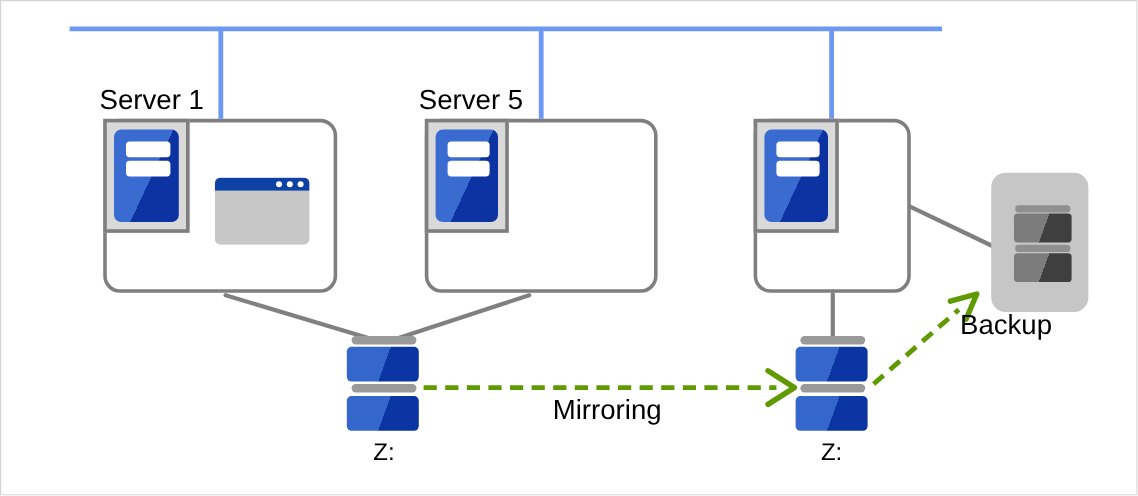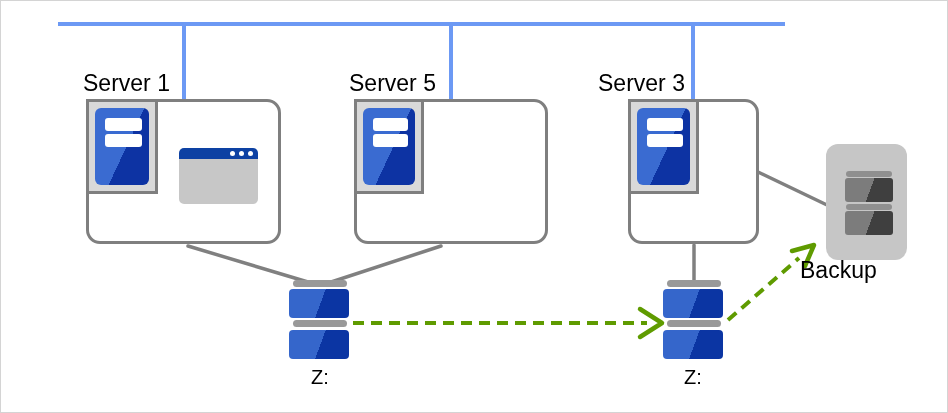--- a/index.html
+++ b/index.html
@@ -101,21 +101,20 @@
 
   <div class="label" style="left:348px;top:71px;">Server 5</div>
   <div class="box" style="left:353px;top:98px;width:194px;height:145px;"></div>
   <div class="panel" style="left:353px;top:98px;width:70px;height:95px;">
     <div class="tower">
       <div class="tbar b1"></div>
       <div class="tbar b2"></div>
     </div>
   </div>
 
-  <div class="label" style="left:597px;top:71px;">Server 3</div>
   <div class="box" style="left:627px;top:98px;width:131px;height:145px;"></div>
   <div class="panel" style="left:627px;top:98px;width:71px;height:95px;">
     <div class="tower">
       <div class="tbar b1"></div>
       <div class="tbar b2"></div>
     </div>
   </div>
 
   <div class="disk-stack" style="left:288px;top:288px;">
     <div class="cap c1"></div>
@@ -126,20 +125,21 @@
   <div class="label center zlabel" style="left:289px;top:365px;width:60px;">Z:</div>
 
   <div class="disk-stack" style="left:662px;top:288px;">
     <div class="cap c1"></div>
     <div class="disk d1"></div>
     <div class="cap c2"></div>
     <div class="disk d2"></div>
   </div>
   <div class="label center zlabel" style="left:662px;top:365px;width:60px;">Z:</div>
 
+  <div class="label center" style="left:445px;top:329px;width:120px;">Mirroring</div>
 
   <div class="backup-box">
     <div class="gstack">
       <div class="gcap gc1"></div>
       <div class="gdisk gd1"></div>
       <div class="gcap gc2"></div>
       <div class="gdisk gd2"></div>
     </div>
   </div>
   <div class="label" style="left:799px;top:258px;">Backup</div>

